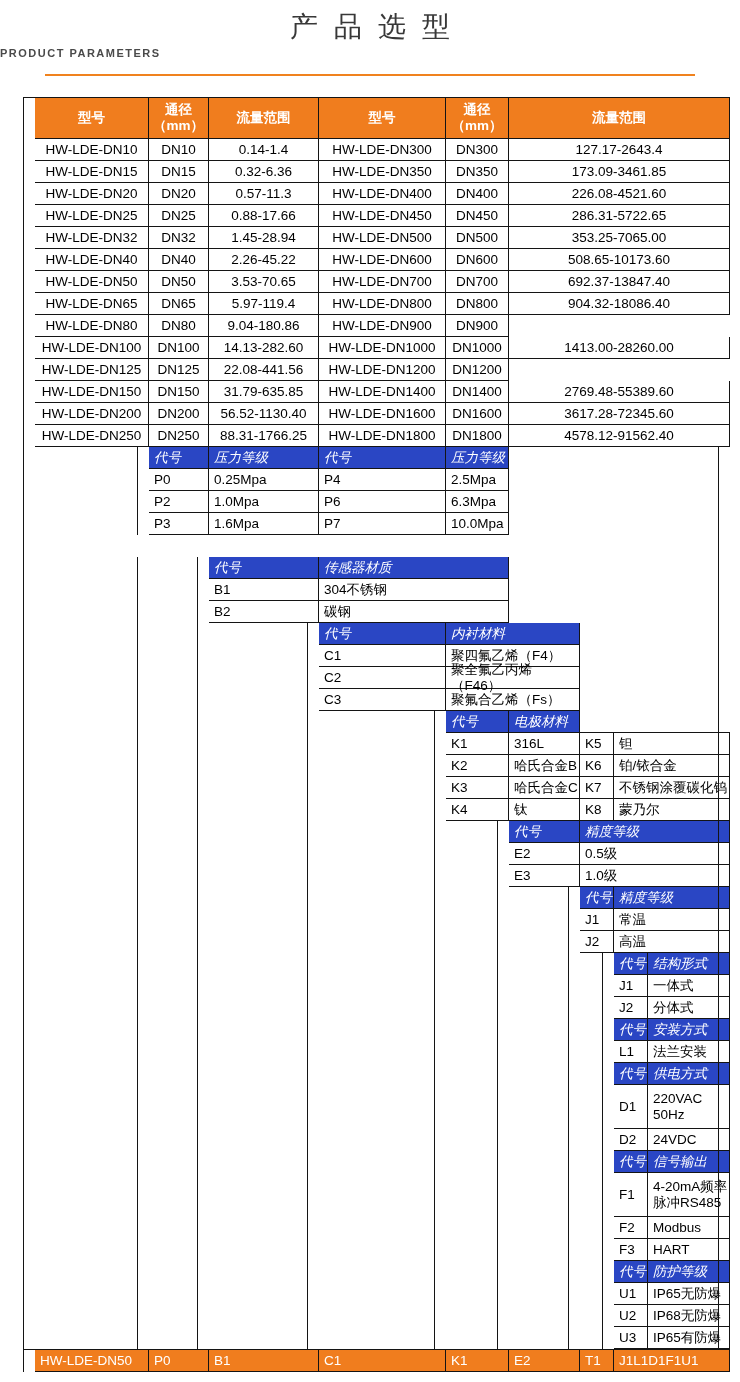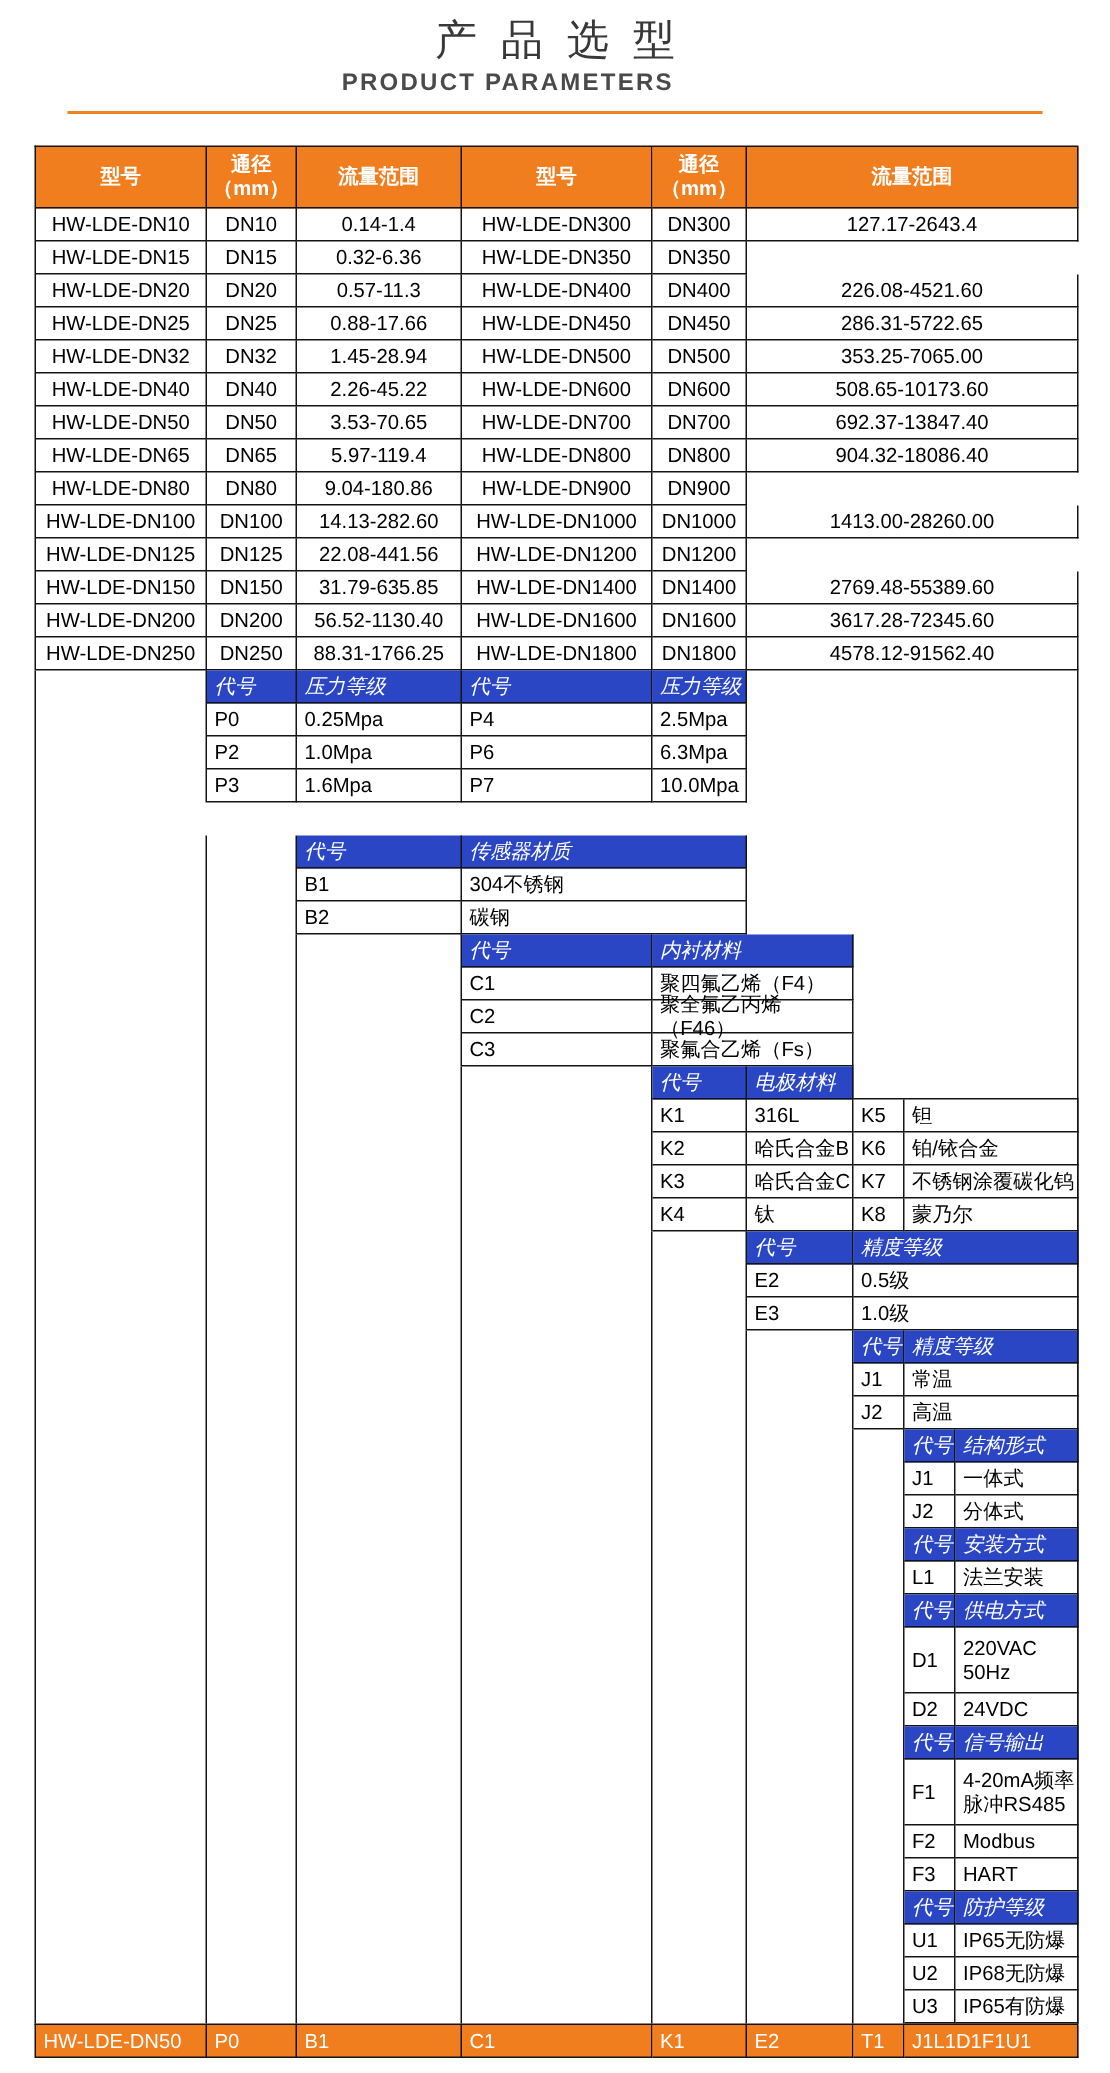--- a/index.html
+++ b/index.html
@@ -9,27 +9,27 @@
     position:relative;width:740px;height:1382px;overflow:hidden;
     font-family:"Liberation Sans","DejaVu Sans",sans-serif;color:#000;
   }
   .abs{position:absolute;}
   .title{
     top:8px;left:0;width:740px;text-align:center;
     font-family:"Liberation Serif","DejaVu Serif",serif;
     font-size:28px;letter-spacing:16px;text-indent:16px;color:#383838;
   }
   .subtitle{
-    top:47px;left:0;width:677px;text-align:center;
-    font-size:16px;font-weight:bold;letter-spacing:1.5px;color:#4a4a4a;
+    top:47px;left:0;width:677px;
+    font-size:11px;font-weight:bold;letter-spacing:1.5px;color:#4a4a4a;
   }
   .rule{top:74px;left:45px;width:650px;height:2px;background:var(--rule);}
   .sec{position:absolute;border-left:1px solid var(--bd);}
   .bt{border-top:1px solid var(--bd);}
-  .row{display:flex;}
+  .row{display:flex;padding-left:11px;}
   .cell{
     flex:none;display:flex;align-items:center;
     border-right:1px solid var(--bd);border-bottom:1px solid var(--bd);
     font-size:13.5px;line-height:1.18;white-space:pre-line;overflow:visible;
     height:22px;
   }
   .r41{height:41px;}
   .ctr{justify-content:center;text-align:center;}
   .pad{padding-left:5px;}
   .blue{background:var(--blue);color:#fff;font-style:italic;}
@@ -71,20 +71,21 @@
         <div class="cell w63  ctr">DN300</div>
         <div class="cell w221 ctr">127.17-2643.4</div>
       </div>
 
       <div class="row">
         <div class="cell w114 ctr">HW-LDE-DN15</div>
         <div class="cell w60  ctr">DN15</div>
         <div class="cell w110 ctr">0.32-6.36</div>
         <div class="cell w127 ctr">HW-LDE-DN350</div>
         <div class="cell w63  ctr">DN350</div>
+        <div class="cell w221 ctr">173.09-3461.85</div>
       </div>
 
       <div class="row">
         <div class="cell w114 ctr">HW-LDE-DN20</div>
         <div class="cell w60  ctr">DN20</div>
         <div class="cell w110 ctr">0.57-11.3</div>
         <div class="cell w127 ctr">HW-LDE-DN400</div>
         <div class="cell w63  ctr">DN400</div>
         <div class="cell w221 ctr">226.08-4521.60</div>
       </div>

